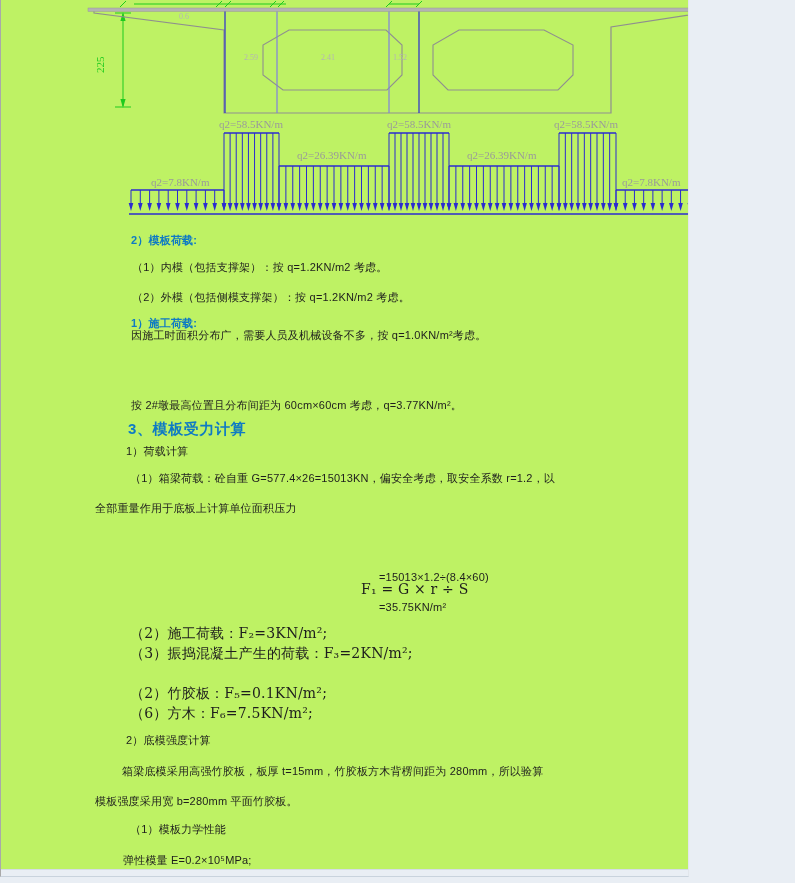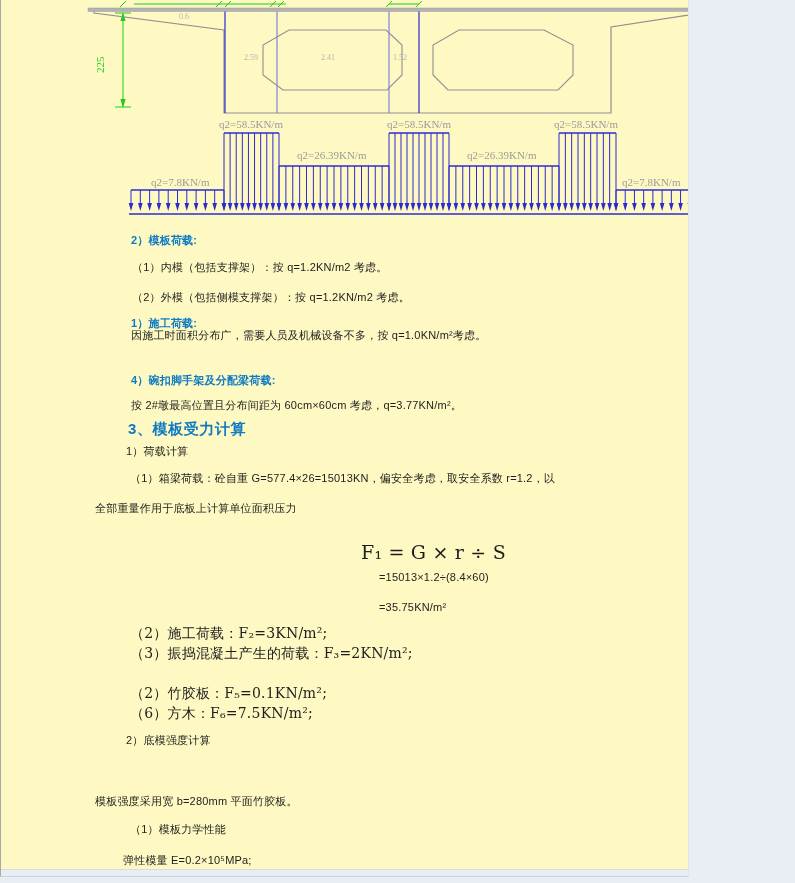--- a/index.html
+++ b/index.html
@@ -1,31 +1,31 @@
 <!DOCTYPE html>
 <html><head>
 <meta charset="utf-8">
 <style>
   html,body{margin:0;padding:0;background:#e9eef4;}
   .page{
-    position:relative; width:689px; height:877px; background:#fef9c3;
+    position:relative; width:689px; height:877px; background:#bef264;
     box-sizing:border-box; border-left:1px solid #a9a9a9; border-right:1px solid #e2e6eb;
     border-bottom:1px solid #c9d3dd; overflow:hidden;
     font-family:"Liberation Sans","DejaVu Sans",sans-serif;
   }
   .diagram{position:absolute;left:0;top:0;}
   .t{
     position:absolute; white-space:nowrap; font-size:11px; color:#1d1d1d;
     letter-spacing:0.2px; line-height:1.25;
     font-family:"Liberation Sans","DejaVu Sans",sans-serif;
   }
   .hb{color:#0e7ac4;font-weight:bold;}
   .big{font-size:15px;letter-spacing:0.6px;}
   .serif{font-family:"DejaVu Serif","Liberation Serif",serif;font-size:14px;}
-  .fbig{font-size:19px;}
+  .fbig{font-size:14px;margin-top:40px;}
   .strip{position:absolute;left:0;right:0;bottom:0;height:6px;background:#e9eef4;border-top:1px solid #d5dce4;}
 </style>
 </head>
 <body>
 
 <div class="page">
 
   <svg id="diagram-svg" class="diagram" width="795" height="226" viewBox="0 0 795 226">
 
     <g stroke="#1ecb1e" stroke-width="1">
@@ -257,32 +257,32 @@
         <text x="621" y="186" fill="#9a9a9a" font-size="11" font-family="Liberation Serif,serif">q2=7.8KN/m</text>
         <line x1="128" y1="214" x2="702" y2="214" stroke="#2b2bd0" stroke-width="1.4"></line>
       </g>
   </svg>
 
   <div class="t hb" style="left:130px;top:234px">2）模板荷载:</div>
   <div class="t" style="left:131px;top:261px">（1）内模（包括支撑架）：按 q=1.2KN/m2 考虑。</div>
   <div class="t" style="left:131px;top:291px">（2）外模（包括侧模支撑架）：按 q=1.2KN/m2 考虑。</div>
   <div class="t hb" style="left:130px;top:317px">1）施工荷载:</div>
   <div class="t" style="left:130px;top:329px">因施工时面积分布广，需要人员及机械设备不多，按 q=1.0KN/m²考虑。</div>
-  <div class="t hb" style="left:130px;top:374px">4）碗扣脚手架及分配梁荷载:</div>
   <div class="t" style="left:130px;top:399px">按 2#墩最高位置且分布间距为 60cm×60cm 考虑，q=3.77KN/m²。</div>
   <div class="t hb big" style="left:127px;top:420px">3、模板受力计算</div>
   <div class="t" style="left:125px;top:445px">1）荷载计算</div>
   <div class="t" style="left:129px;top:472px">（1）箱梁荷载：砼自重 G=577.4×26=15013KN，偏安全考虑，取安全系数 r=1.2，以</div>
   <div class="t" style="left:94px;top:502px">全部重量作用于底板上计算单位面积压力</div>
   <div class="t serif fbig" style="left:360px;top:541px">F₁ = G × r ÷ S</div>
   <div class="t" style="left:378px;top:571px">=15013×1.2÷(8.4×60)</div>
   <div class="t" style="left:378px;top:601px">=35.75KN/m²</div>
   <div class="t serif" style="left:129px;top:625px">（2）施工荷载：F₂=3KN/m²;</div>
   <div class="t serif" style="left:129px;top:645px">（3）振捣混凝土产生的荷载：F₃=2KN/m²;</div>
   <div class="t serif" style="left:129px;top:685px">（2）竹胶板：F₅=0.1KN/m²;</div>
   <div class="t serif" style="left:129px;top:705px">（6）方木：F₆=7.5KN/m²;</div>
   <div class="t" style="left:125px;top:734px">2）底模强度计算</div>
+  <div class="t" style="left:121px;top:765px">箱梁底模采用高强竹胶板，板厚 t=15mm，竹胶板方木背楞间距为 280mm，所以验算</div>
   <div class="t" style="left:94px;top:795px">模板强度采用宽 b=280mm 平面竹胶板。</div>
   <div class="t" style="left:129px;top:823px">（1）模板力学性能</div>
   <div class="t" style="left:122px;top:854px">弹性模量 E=0.2×10⁵MPa;</div>
 
   <div class="strip"></div>
 </div>
 
 </body></html>

